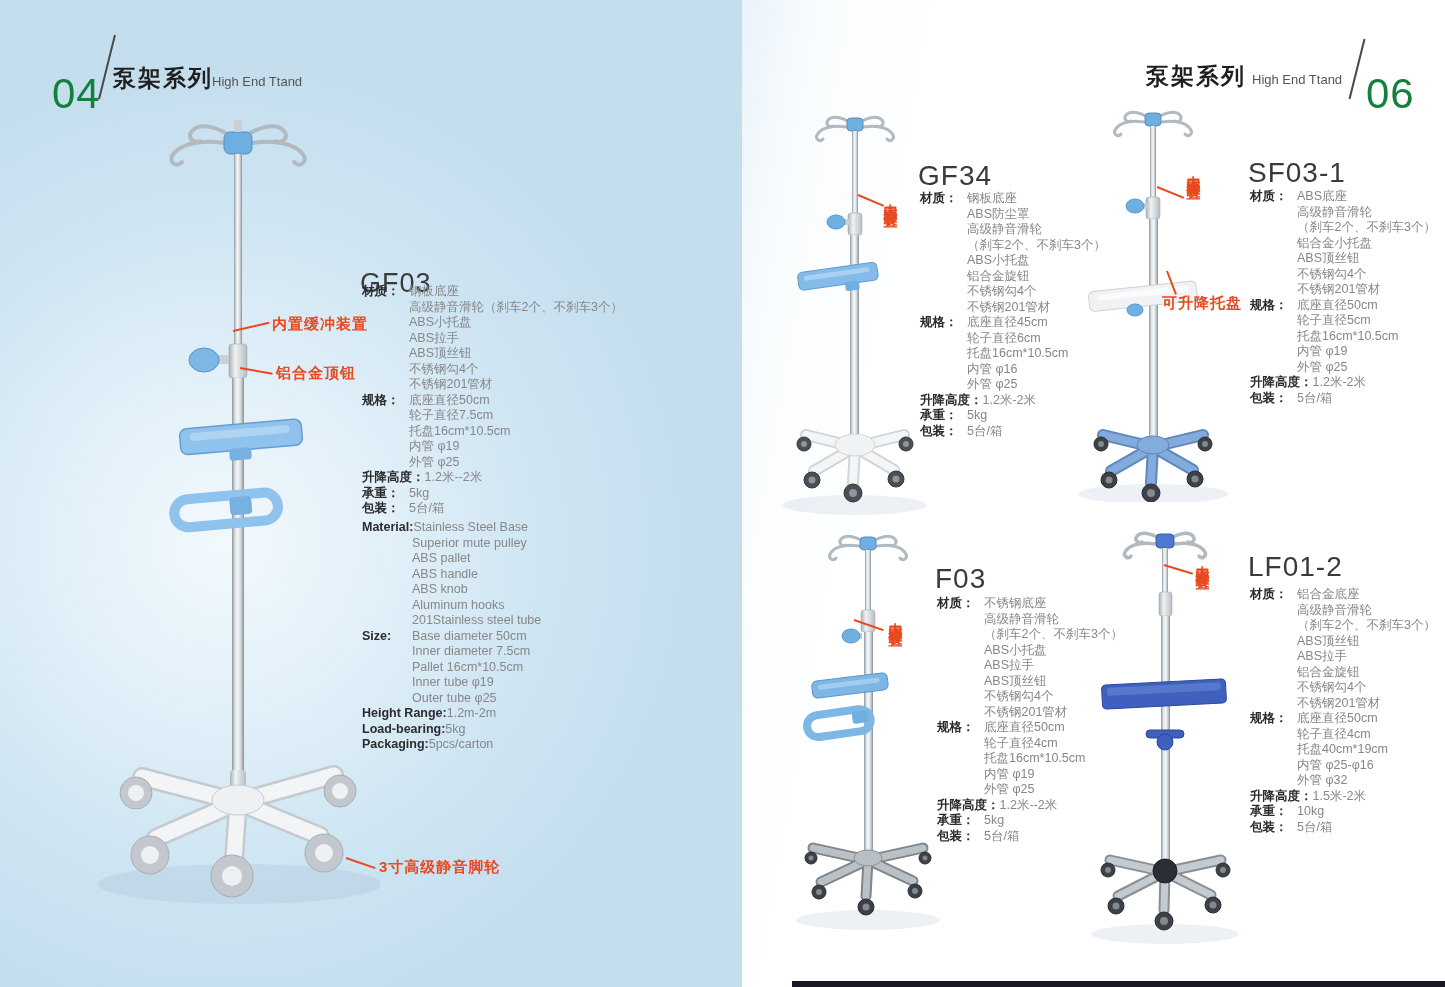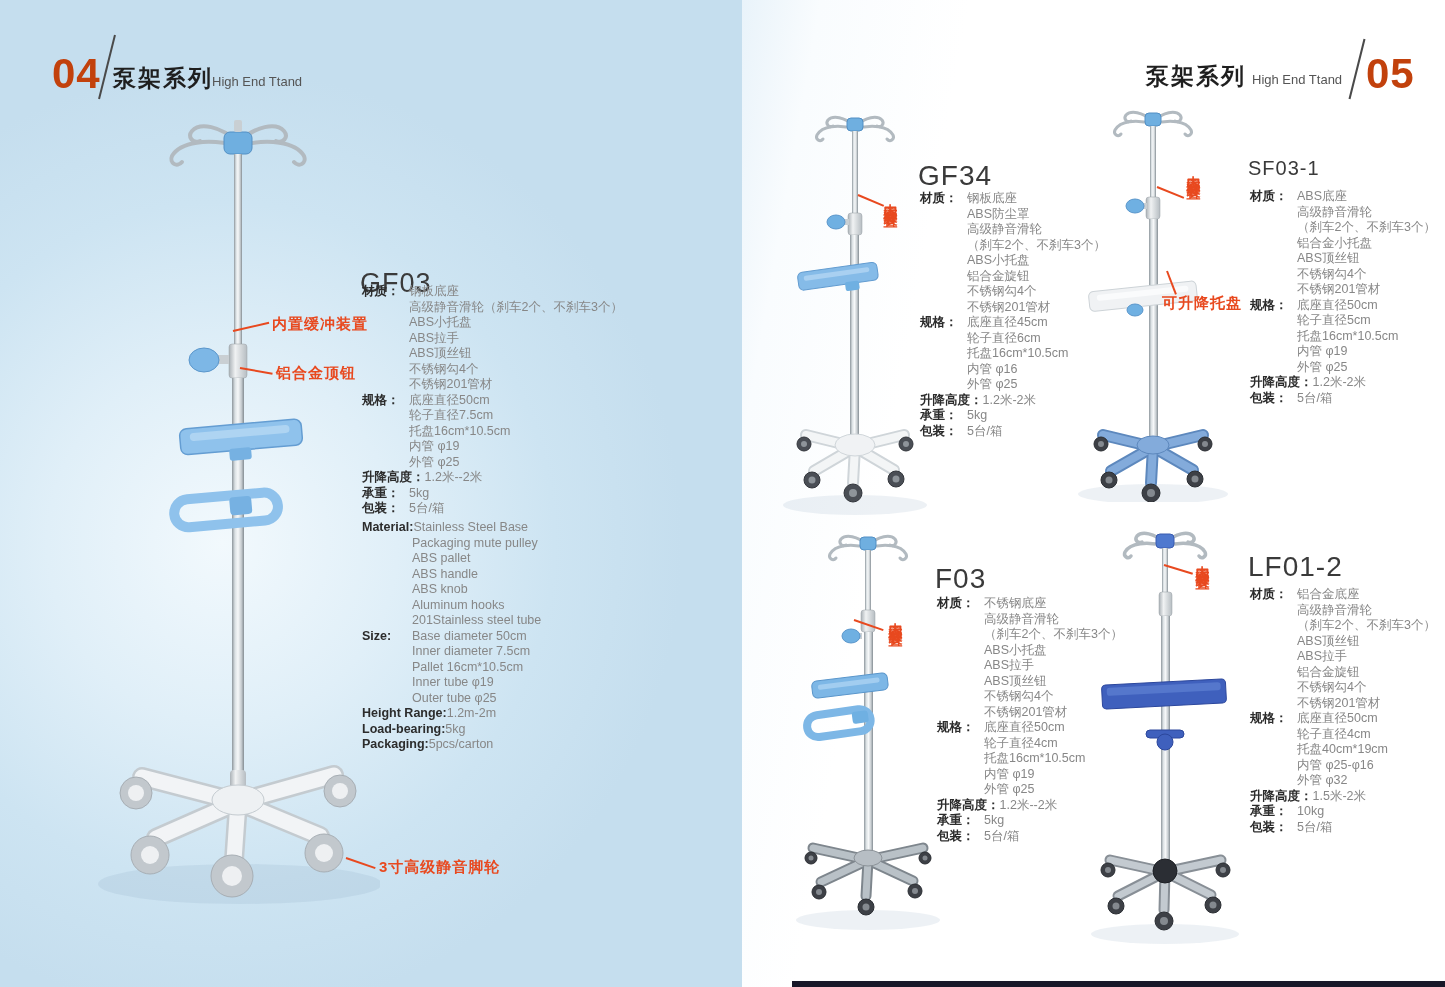--- a/index.html
+++ b/index.html
@@ -7,38 +7,38 @@
           font-family:"Liberation Sans","DejaVu Sans",sans-serif;background:#fff;}
 
   
   .page-left-bg{position:absolute;left:0;top:0;width:742px;height:987px;
     background:radial-gradient(ellipse 62% 48% at 30% 55%, #f2f9fd 0%, #e0eff8 38%, #cde4f2 72%, #c5deee 100%);}
   .page-right-bg{position:absolute;left:742px;top:0;width:703px;height:987px;
     background:linear-gradient(100deg,#e9f3fa 0%,#f9fcfe 9%,#ffffff 26%);}
   .footer-bar{position:absolute;left:792px;top:981px;width:653px;height:6px;background:#181829;}
 
   
-  .pgnum{position:absolute;font-size:42px;font-weight:700;color:#c2410c;letter-spacing:1px;}
+  .pgnum{position:absolute;font-size:42px;font-weight:400;color:#15803d;letter-spacing:1px;margin-top:20px;}
   .pgnum-left{left:52px;top:50px;}
   .pgnum-right{left:1366px;top:50px;}
   .hdr-slash{position:absolute;width:2px;background:#4a4a4a;transform:rotate(14deg);}
   .slash-left{left:106px;top:34px;height:66px;}
   .slash-right{left:1356px;top:38px;height:62px;}
   .series-cn{position:absolute;font-size:23px;font-weight:bold;color:#1f1f1f;letter-spacing:2px;}
   .series-cn-left{left:113px;top:63px;}
   .series-cn-right{left:1146px;top:61px;}
   .series-en{position:absolute;font-size:13px;color:#555;}
   .series-en-left{left:212px;top:74px;}
   .series-en-right{left:1252px;top:72px;}
 
   
   .model{position:absolute;margin:0;font-size:27px;font-weight:normal;color:#3a3a3a;letter-spacing:1px;}
   .model-gf03{left:360px;top:268px;}
   .model-gf34{left:918px;top:160px;font-size:28px;}
-  .model-sf031{left:1248px;top:157px;font-size:20px;}
+  .model-sf031{left:1248px;top:157px;font-size:28px;}
   .model-f03{left:935px;top:563px;font-size:28px;text-align:center;}
   .model-lf012{left:1248px;top:551px;font-size:28px;}
 
   .specs{position:absolute;}
   .specs-gf03-cn{left:362px;top:284px;}
   .specs-gf03-en{left:362px;top:520px;}
   .specs-gf34{left:920px;top:191px;}
   .specs-sf031{left:1250px;top:189px;}
   .specs-f03{left:937px;top:596px;}
   .specs-lf012{left:1250px;top:587px;}
@@ -105,21 +105,21 @@
   <div class="footer-bar"></div>
 
   <span class="pgnum pgnum-left">04</span>
   <div class="hdr-slash slash-left"></div>
   <span class="series-cn series-cn-left">泵架系列</span>
   <span class="series-en series-en-left">High End Ttand</span>
 
   <span class="series-cn series-cn-right">泵架系列</span>
   <span class="series-en series-en-right">High End Ttand</span>
   <div class="hdr-slash slash-right"></div>
-  <span class="pgnum pgnum-right">05</span>
+  <span class="pgnum pgnum-right">06</span>
 
   <div class="stand stand-gf03">
     <svg viewBox="0 0 290 800" width="290" height="800">
       <g stroke="#b2bac0" stroke-width="4" fill="none" stroke-linecap="round">
         <path d="M148,34 C118,26 90,30 82,44 c-3,7 5,12 10,6"></path>
         <path d="M148,30 C130,14 110,10 102,19 c-5,6 1,13 8,10"></path>
         <path d="M148,34 C178,26 206,30 214,44 c3,7 -5,12 -10,6"></path>
         <path d="M148,30 C166,14 186,10 194,19 c5,6 -1,13 -8,10"></path>
       </g>
       <rect x="134" y="20" width="28" height="22" rx="6" fill="#6fafe0" stroke="#528fc4"></rect>
@@ -252,21 +252,21 @@
         <span class="spec-value">5台/箱</span>
       </div>
     </div>
   <div class="specs specs-gf03-en specs-en">
       <div class="spec-row">
         <span class="spec-label">Material:</span>
         <span class="spec-value">Stainless Steel Base</span>
       </div>
       <div class="spec-row">
         <span class="spec-label"></span>
-        <span class="spec-value">Packaging mute pulley</span>
+        <span class="spec-value">Superior mute pulley</span>
       </div>
       <div class="spec-row">
         <span class="spec-label"></span>
         <span class="spec-value">ABS pallet</span>
       </div>
       <div class="spec-row">
         <span class="spec-label"></span>
         <span class="spec-value">ABS handle</span>
       </div>
       <div class="spec-row">

